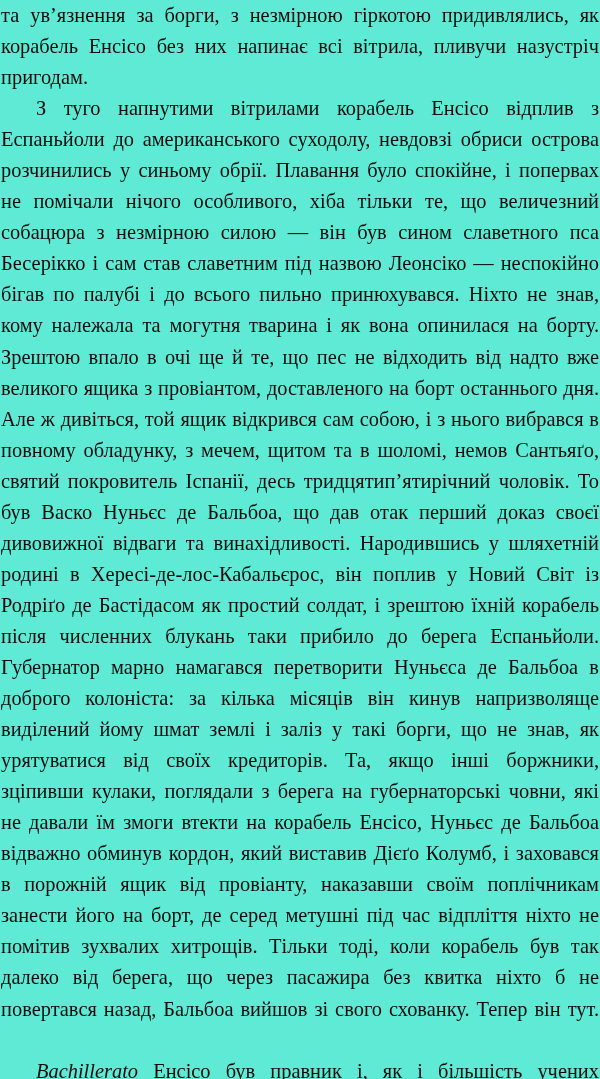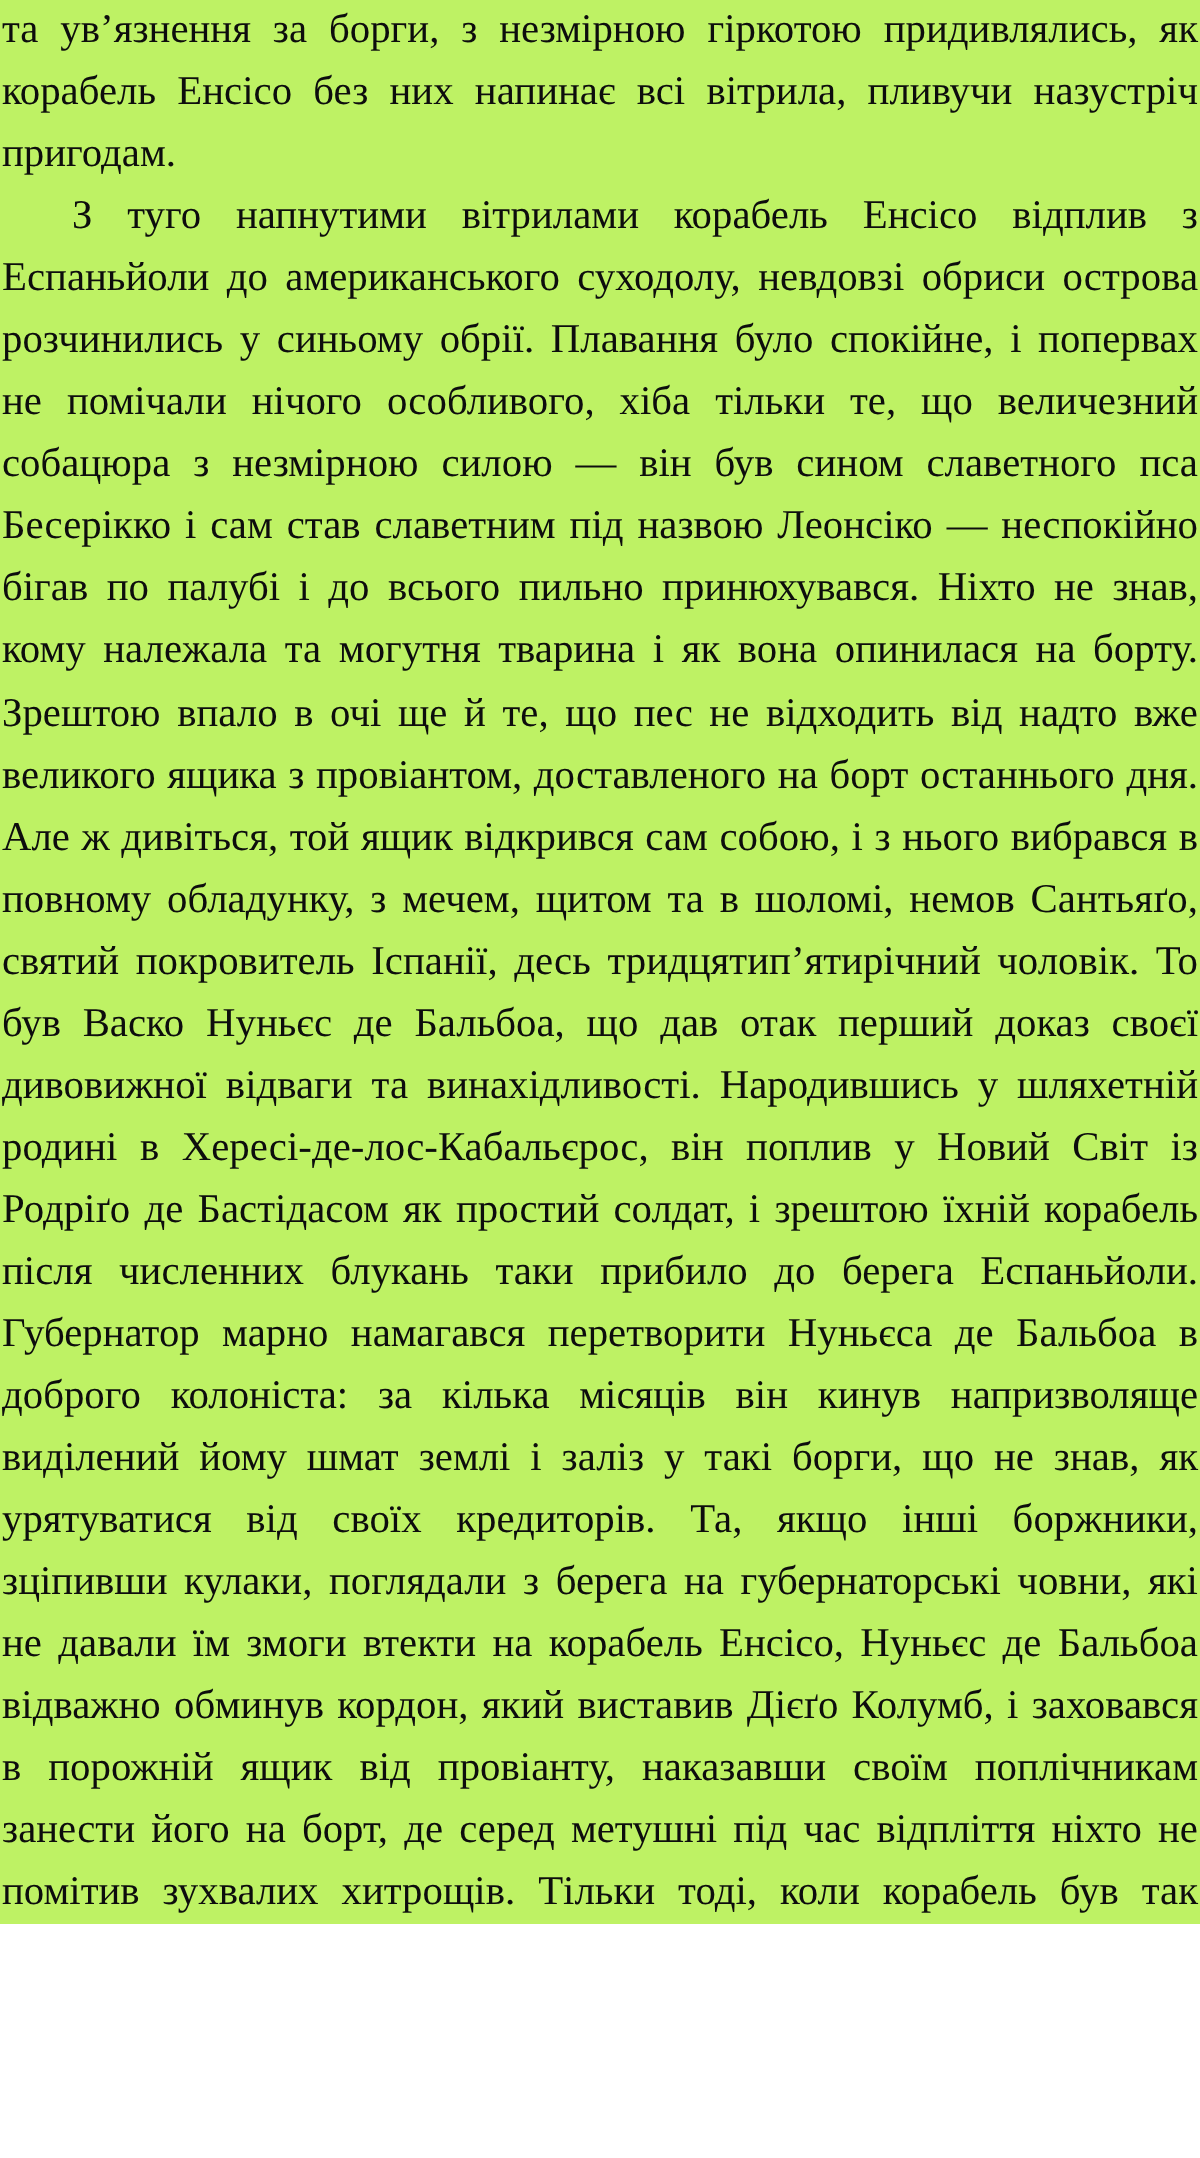--- a/index.html
+++ b/index.html
@@ -4,22 +4,22 @@
 <style>
   html, body {
     margin: 0;
     padding: 0;
     background: #ffffff;
   }
 
   .page {
     position: relative;
     width: 600px;
-    height: 962px;
-    background: #bef264;
+    height: 1079px;
+    background: #5eead4;
     overflow: hidden;
     box-sizing: border-box;
     font-family: "Liberation Serif", "DejaVu Serif", serif;
     color: #0d0d0d;
   }
 
   .text-block {
     position: absolute;
     left: 1px;
     top: 0px;

